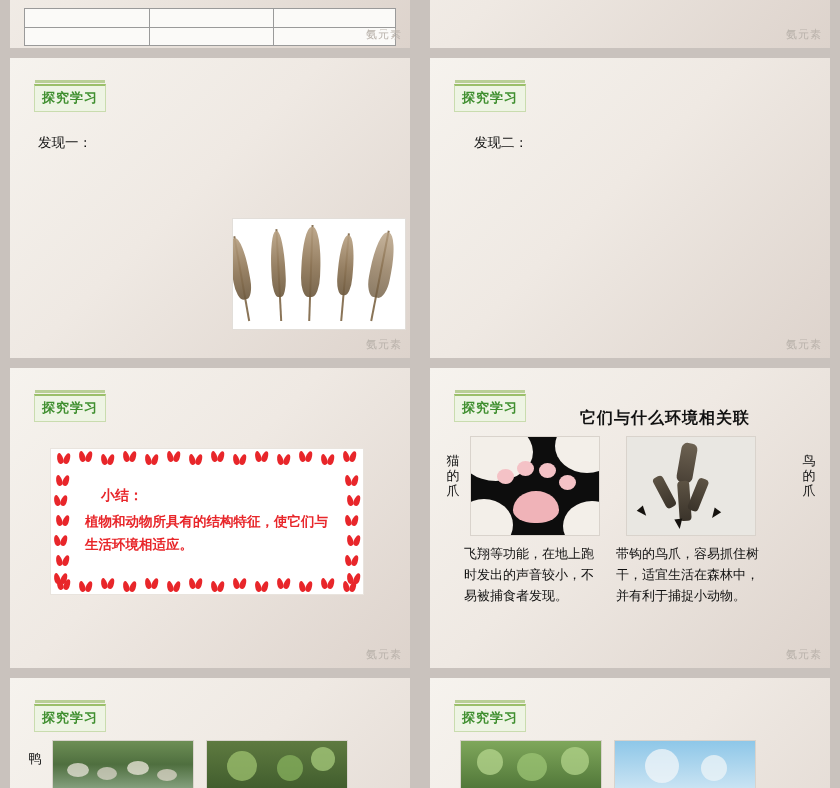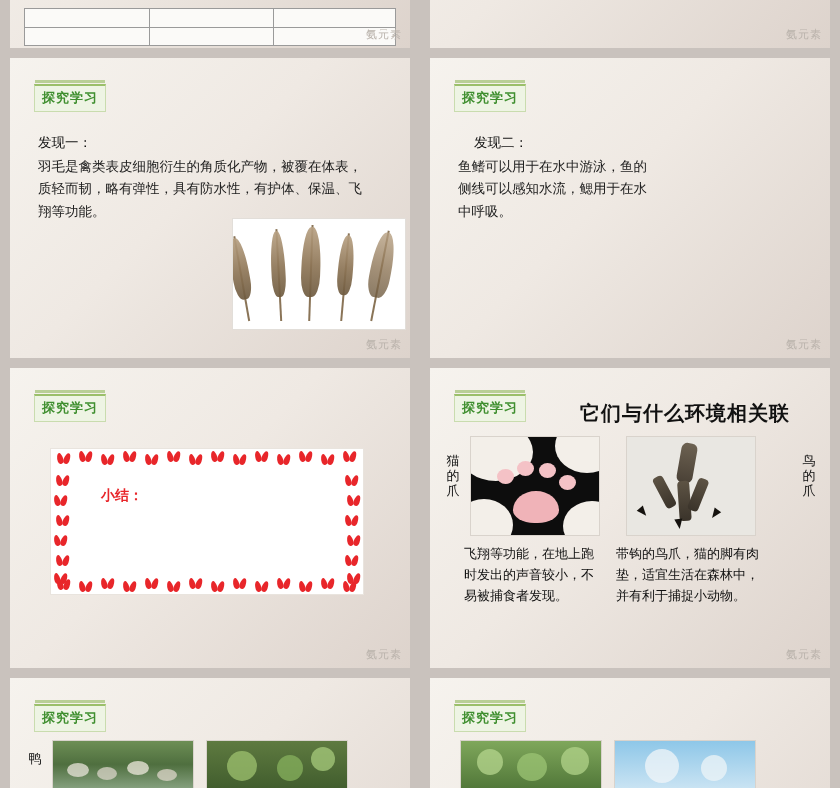--- a/index.html
+++ b/index.html
@@ -245,22 +245,22 @@
     font-size: 13.5px;
     line-height: 1.7;
     font-weight: bold;
     white-space: pre-wrap;
   }
 
   
   .s-r2c1 .head-title {
     position: absolute;
     left: 150px;
-    top: 32px;
-    font-size: 20px;
+    top: 40px;
+    font-size: 16px;
     color: #111;
     font-weight: bold;
     letter-spacing: 1px;
   }
   .side-label {
     position: absolute;
     font-size: 13px;
     color: #111;
     line-height: 1.15;
     width: 14px;
@@ -459,21 +459,20 @@
       <div class="bfly-c" style="left:196px;top:16px; "></div>
       <div class="bfly-c" style="left:212px;top:4px;  "></div>
       <div class="bfly-c" style="left:228px;top:18px; "></div>
     </div>
     <span class="watermark">氨元素</span>
   </div>
 
   <div class="slide s-r1c0">
     <span class="tag">探究学习</span>
     <span class="find-label">发现一：</span>
-    <div class="body-text para">羽毛是禽类表皮细胞衍生的角质化产物，被覆在体表，质轻而韧，略有弹性，具有防水性，有护体、保温、飞翔等功能。</div>
 
     <div class="feather-photo">
       <div class="feather" style="left:16px; height:86px; transform:rotate(-10deg);">
         <div class="shaft" style="height:86px;"></div>
         <div class="vane" style="width:17px; height:62px; bottom:22px;"></div>
       </div>
       <div class="feather" style="left:48px; height:92px; transform:rotate(-3deg);">
         <div class="shaft" style="height:92px;"></div>
         <div class="vane" style="width:14px; height:66px; bottom:24px;"></div>
       </div>
@@ -489,21 +488,20 @@
         <div class="shaft" style="height:92px;"></div>
         <div class="vane" style="width:21px; height:66px; bottom:24px; opacity:.8;"></div>
       </div>
     </div>
     <span class="watermark">氨元素</span>
   </div>
 
   <div class="slide s-r1c1">
     <span class="tag">探究学习</span>
     <span class="find-label">发现二：</span>
-    <div class="body-text para">鱼鳍可以用于在水中游泳，鱼的侧线可以感知水流，鳃用于在水中呼吸。</div>
 
     <span class="watermark">氨元素</span>
   </div>
 
   <div class="slide s-r2c0">
     <span class="tag">探究学习</span>
     <div class="summary-box">
 
       <div class="bfly" style="left:6px;   top:4px;"></div>
       <div class="bfly" style="left:28px;  top:2px;"></div>
@@ -543,20 +541,21 @@
       <div class="bfly" style="left:3px; top:124px;"></div>
 
       <div class="bfly" style="right:5px; top:26px;"></div>
       <div class="bfly" style="right:3px; top:46px;"></div>
       <div class="bfly" style="right:5px; top:66px;"></div>
       <div class="bfly" style="right:3px; top:86px;"></div>
       <div class="bfly" style="right:5px; top:106px;"></div>
       <div class="bfly" style="right:3px; top:124px;"></div>
 
       <span class="summary-title">小结：</span>
+      <div class="summary-body">植物和动物所具有的结构特征，使它们与生活环境相适应。</div>
     </div>
     <span class="watermark">氨元素</span>
   </div>
 
   <div class="slide s-r2c1">
     <span class="tag">探究学习</span>
     <span class="head-title">它们与什么环境相关联</span>
 
     <span class="side-label" style="left:16px; top:86px;">猫的爪</span>
     <span class="side-label" style="right:14px; top:86px;">鸟的爪</span>
@@ -577,21 +576,21 @@
       <div class="claw-leg"></div>
       <div class="claw-toe" style="left:24px; top:40px; width:11px; height:34px; transform:rotate(-28deg);"></div>
       <div class="claw-tip" style="left:12px; top:70px; transform:rotate(-40deg);"></div>
       <div class="claw-toe" style="left:50px; top:44px; width:12px; height:40px; transform:rotate(-4deg);"></div>
       <div class="claw-tip" style="left:48px; top:82px; transform:rotate(-8deg);"></div>
       <div class="claw-toe" style="left:72px; top:42px; width:11px; height:34px; transform:rotate(22deg);"></div>
       <div class="claw-tip" style="left:84px; top:72px; transform:rotate(36deg);"></div>
     </div>
 
     <div class="cap-left" style="left:34px; top:176px; width:130px;">飞翔等功能，在地上跑时发出的声音较小，不易被捕食者发现。</div>
-    <div class="cap-right" style="left:186px; top:176px; width:150px;">带钩的鸟爪，猫的脚有肉垫，适宜生活在森林中，并有利于捕捉小动物。</div>
+    <div class="cap-right" style="left:186px; top:176px; width:150px;">带钩的鸟爪，容易抓住树干，适宜生活在森林中，并有利于捕捉小动物。</div>
 
     <span class="watermark">氨元素</span>
   </div>
 
   <div class="slide s-r3c0">
     <span class="tag">探究学习</span>
     <span class="duck-label">鸭</span>
 
     <div class="mini-photo ph-ducks">
       <div class="blob" style="left:14px; top:22px; width:22px; height:14px; background:#e8e4da;"></div>

